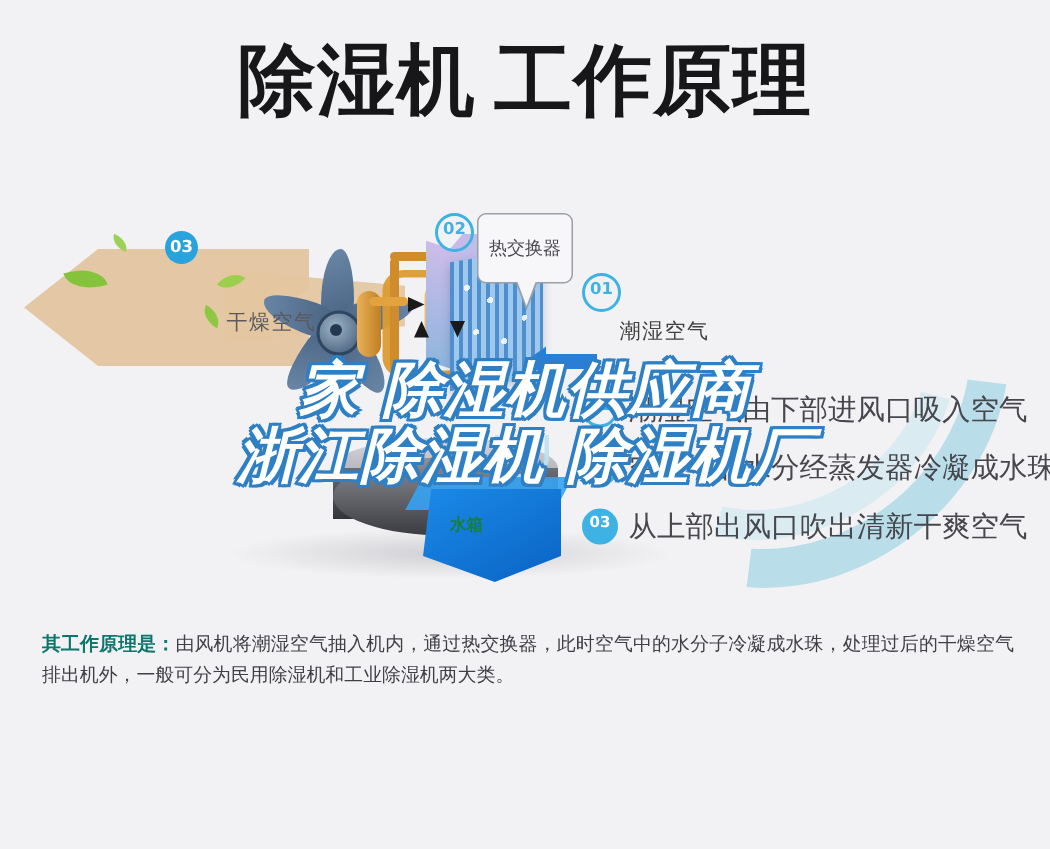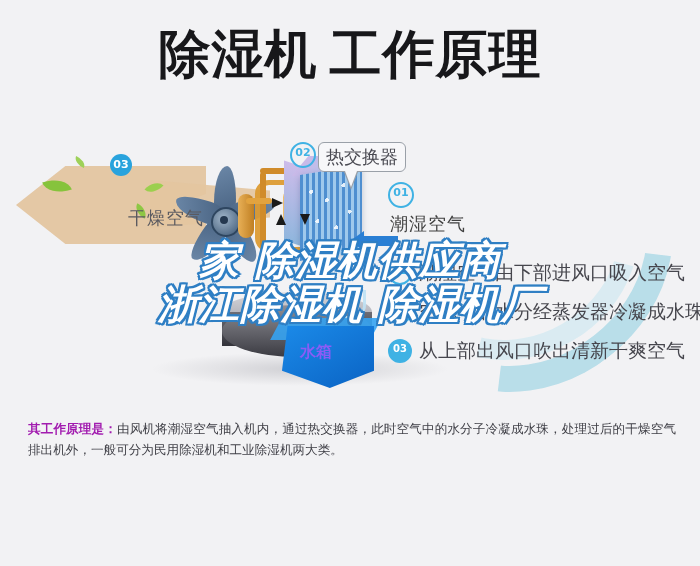--- a/index.html
+++ b/index.html
@@ -126,21 +126,21 @@
   .drum-body{position:absolute;left:222px;top:192px;width:150px;height:34px;
     background:linear-gradient(180deg,#6d6d75,#33333a);}
 
   
   .tank{position:absolute;left:282px;top:206px;width:92px;height:62px;
     background:linear-gradient(150deg,#1b8ae8,#0a63c4);
     clip-path:polygon(6% 0,100% 0,100% 72%,52% 100%,0 72%);
     box-shadow:0 3px 8px rgba(20,60,120,.3);}
   .tank-top{position:absolute;left:276px;top:198px;width:100px;height:22px;
     background:#35a3f2;transform:skewX(-28deg);opacity:.9;}
-  .tank-label{position:absolute;left:300px;top:222px;color:#8b5cf6;font-size:16px;font-weight:bold;}
+  .tank-label{position:absolute;left:300px;top:222px;color:#15803d;font-size:11px;font-weight:bold;}
 
   
   .spout{position:absolute;left:330px;top:170px;width:30px;height:26px;
     border:3px solid #bfe2f5;border-radius:0 0 14px 14px;border-top:none;opacity:.9;}
 
   
   .shadow{position:absolute;left:150px;top:232px;width:300px;height:34px;border-radius:50%;
     background:radial-gradient(ellipse at center,rgba(120,120,130,.28),rgba(120,120,130,0) 70%);}
 
   
@@ -148,28 +148,28 @@
     position:absolute;width:22px;height:22px;border-radius:50%;
     font-size:11px;font-weight:bold;line-height:22px;text-align:center;
     font-family:"DejaVu Sans","Liberation Sans",sans-serif;
   }
   .badge.filled{background:#29a3dd;color:#fff;}
   .badge.outline{background:transparent;color:#3fb2e4;border:2px solid #3fb2e4;line-height:18px;}
   .badge.b03{left:110px;top:34px;}
   .badge.b02{left:290px;top:22px;}
   .badge.b01{left:388px;top:62px;}
 
-  .cap{position:absolute;color:#4a4a52;font-size:18px;letter-spacing:1px;}
+  .cap{position:absolute;color:#4a4a52;font-size:14px;letter-spacing:1px;margin-left:23px;}
   .cap.dry{left:128px;top:86px;color:#5a5a60;}
   .cap.wet{left:390px;top:92px;color:#404040;}
 
   .callout{
     position:absolute;left:318px;top:22px;
     border:1.5px solid #9aa0a8;border-radius:6px;background:#f7f7f9;
-    padding:2px 7px;font-size:18px;color:#4a4a52;white-space:nowrap;
+    padding:14px 7px;font-size:12px;color:#4a4a52;white-space:nowrap;
   }
   .callout:after{
     content:"";position:absolute;left:26px;bottom:-16px;width:0;height:0;
     border-left:6px solid transparent;border-right:6px solid transparent;border-top:16px solid #f7f7f9;
   }
   .callout:before{
     content:"";position:absolute;left:25px;bottom:-19px;width:0;height:0;
     border-left:7px solid transparent;border-right:7px solid transparent;border-top:18px solid #9aa0a8;
   }
 
@@ -194,21 +194,21 @@
     paint-order:stroke fill;
     text-shadow:
       2px 0 0 #2f7fc4,-2px 0 0 #2f7fc4,0 2px 0 #2f7fc4,0 -2px 0 #2f7fc4,
       2px 2px 0 #2f7fc4,-2px 2px 0 #2f7fc4,2px -2px 0 #2f7fc4,-2px -2px 0 #2f7fc4;
   }
   .watermark .line{display:block;}
 
   
   .body-text{position:absolute;left:28px;top:418px;width:648px;}
   .para{font-size:12.6px;line-height:21px;color:#3f3f46;margin:0 0 14px 0;text-align:justify;}
-  .para .lead{font-weight:bold;color:#a21caf;}
+  .para .lead{font-weight:bold;color:#0f766e;}
 </style>
 </head>
 <body>
 
 <div class="page">
 
   <div class="title-wrap">
     <div class="title">
       <span>除湿机</span><span class="t2">工作原理</span>
     </div>

